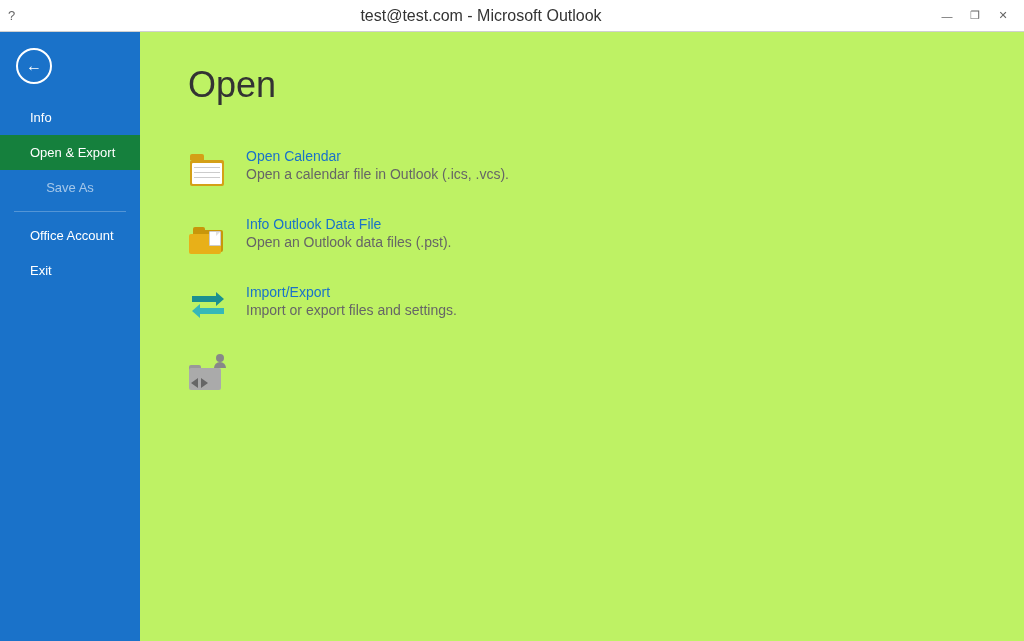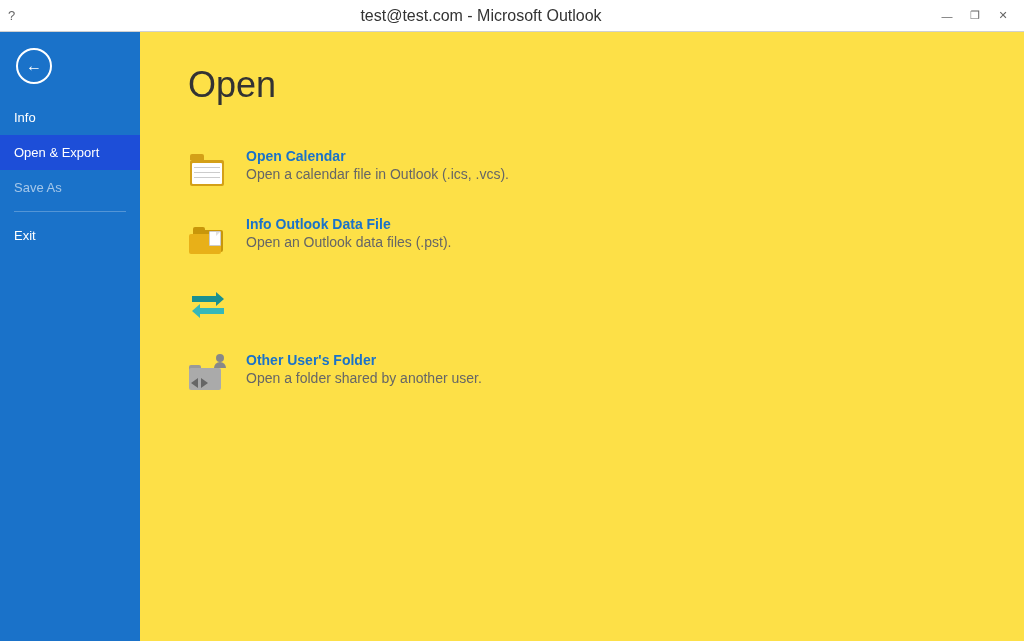--- a/index.html
+++ b/index.html
@@ -79,38 +79,38 @@
       justify-content: center;
       color: #fff;
       font-size: 16px;
     }
     .sidebar-nav {
       display: flex;
       flex-direction: column;
       margin-top: 4px;
     }
     .sidebar-item {
-      padding: 10px 14px;
+      padding: 10px 30px;
       color: #fff;
       font-size: 13px;
       cursor: pointer;
       white-space: nowrap;
     }
-    .sidebar-item.active { background: #1d4ed8; }
-    .sidebar-item.dimmed { color: rgba(255,255,255,0.6); cursor: default; }
+    .sidebar-item.active { background: #15803d; }
+    .sidebar-item.dimmed { color: rgba(255,255,255,0.6); cursor: default; text-align: center; }
     .sidebar-divider {
       height: 1px;
       background: rgba(255,255,255,0.25);
       margin: 6px 14px;
     }
 
     
     .content {
       flex: 1;
-      background: #fde047;
+      background: #bef264;
       padding: 32px 48px;
       overflow-y: auto;
     }
     .page-title {
       font-size: 36px;
       font-weight: 200;
       color: #333;
       margin-bottom: 28px;
     }
 
@@ -132,21 +132,21 @@
       height: 40px;
       flex-shrink: 0;
       display: flex;
       align-items: center;
       justify-content: center;
     }
     .action-text { display: flex; flex-direction: column; gap: 2px; }
     .action-title {
       font-size: 14px;
       color: #1a72c9;
-      font-weight: 700;
+      font-weight: 400;
     }
     .action-desc {
       font-size: 14px;
       color: #666;
       text-align: center;
     }
 
     
     .icon-calendar {
       position: relative;
@@ -336,20 +336,21 @@
     <div class="back-btn">
       <div class="back-circle">
         <span>←</span>
       </div>
     </div>
     <nav class="sidebar-nav">
       <div class="sidebar-item">Info</div>
       <div class="sidebar-item active">Open &amp; Export</div>
       <div class="sidebar-item dimmed">Save As</div>
       <div class="sidebar-divider"></div>
+      <div class="sidebar-item">Office Account</div>
       <div class="sidebar-item">Exit</div>
     </nav>
   </div>
 
   <div class="content">
     <h1 class="page-title">Open</h1>
 
     <div class="action-list">
 
       <div class="action-item">
@@ -387,38 +388,38 @@
       </div>
 
       <div class="action-item">
         <div class="action-icon">
           <div class="icon-import-export">
             <svg width="36" height="32" viewBox="0 0 36 32">
               <path d="M2 8 L26 8 L26 4 L34 11 L26 18 L26 14 L2 14 Z" fill="#1a9090"></path>
               <path d="M34 20 L10 20 L10 16 L2 23 L10 30 L10 26 L34 26 Z" fill="#36b8b8"></path>
             </svg>
           </div>
+        </div>
+        <div class="action-text">
+          <span class="action-title">Import/Export</span>
+          <span class="action-desc">Import or export files and settings.</span>
         </div>
       </div>
 
       <div class="action-item">
         <div class="action-icon">
           <div class="icon-shared-folder">
             <div class="sf-tab"></div>
             <div class="sf-folder">
               <div class="sf-arrow-left"></div>
               <div class="sf-arrow-right"></div>
             </div>
             <div class="sf-person">
               <div class="sf-head"></div>
               <div class="sf-body"></div>
             </div>
           </div>
         </div>
-        <div class="action-text">
-          <span class="action-title">Other User's Folder</span>
-          <span class="action-desc">Open a folder shared by another user.</span>
-        </div>
       </div>
 
     </div>
   </div>
 </div>
 
 </body></html>

